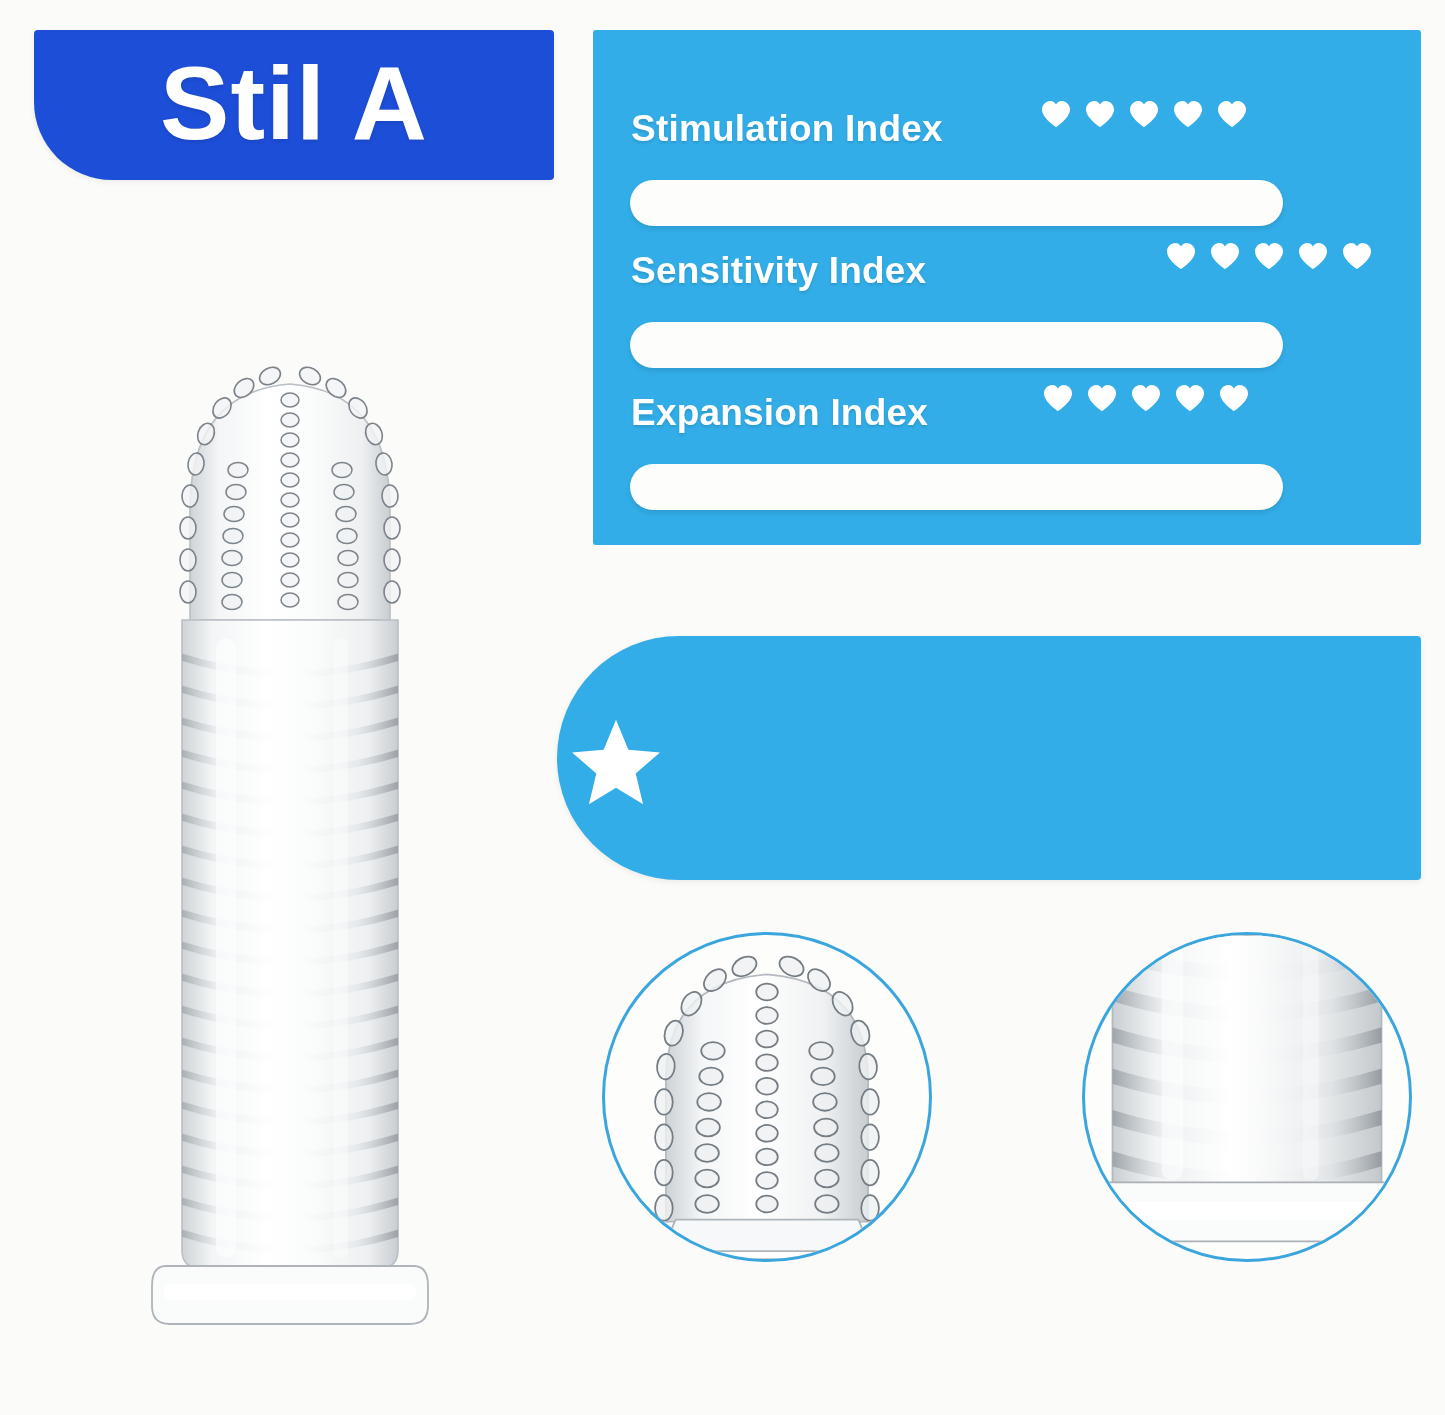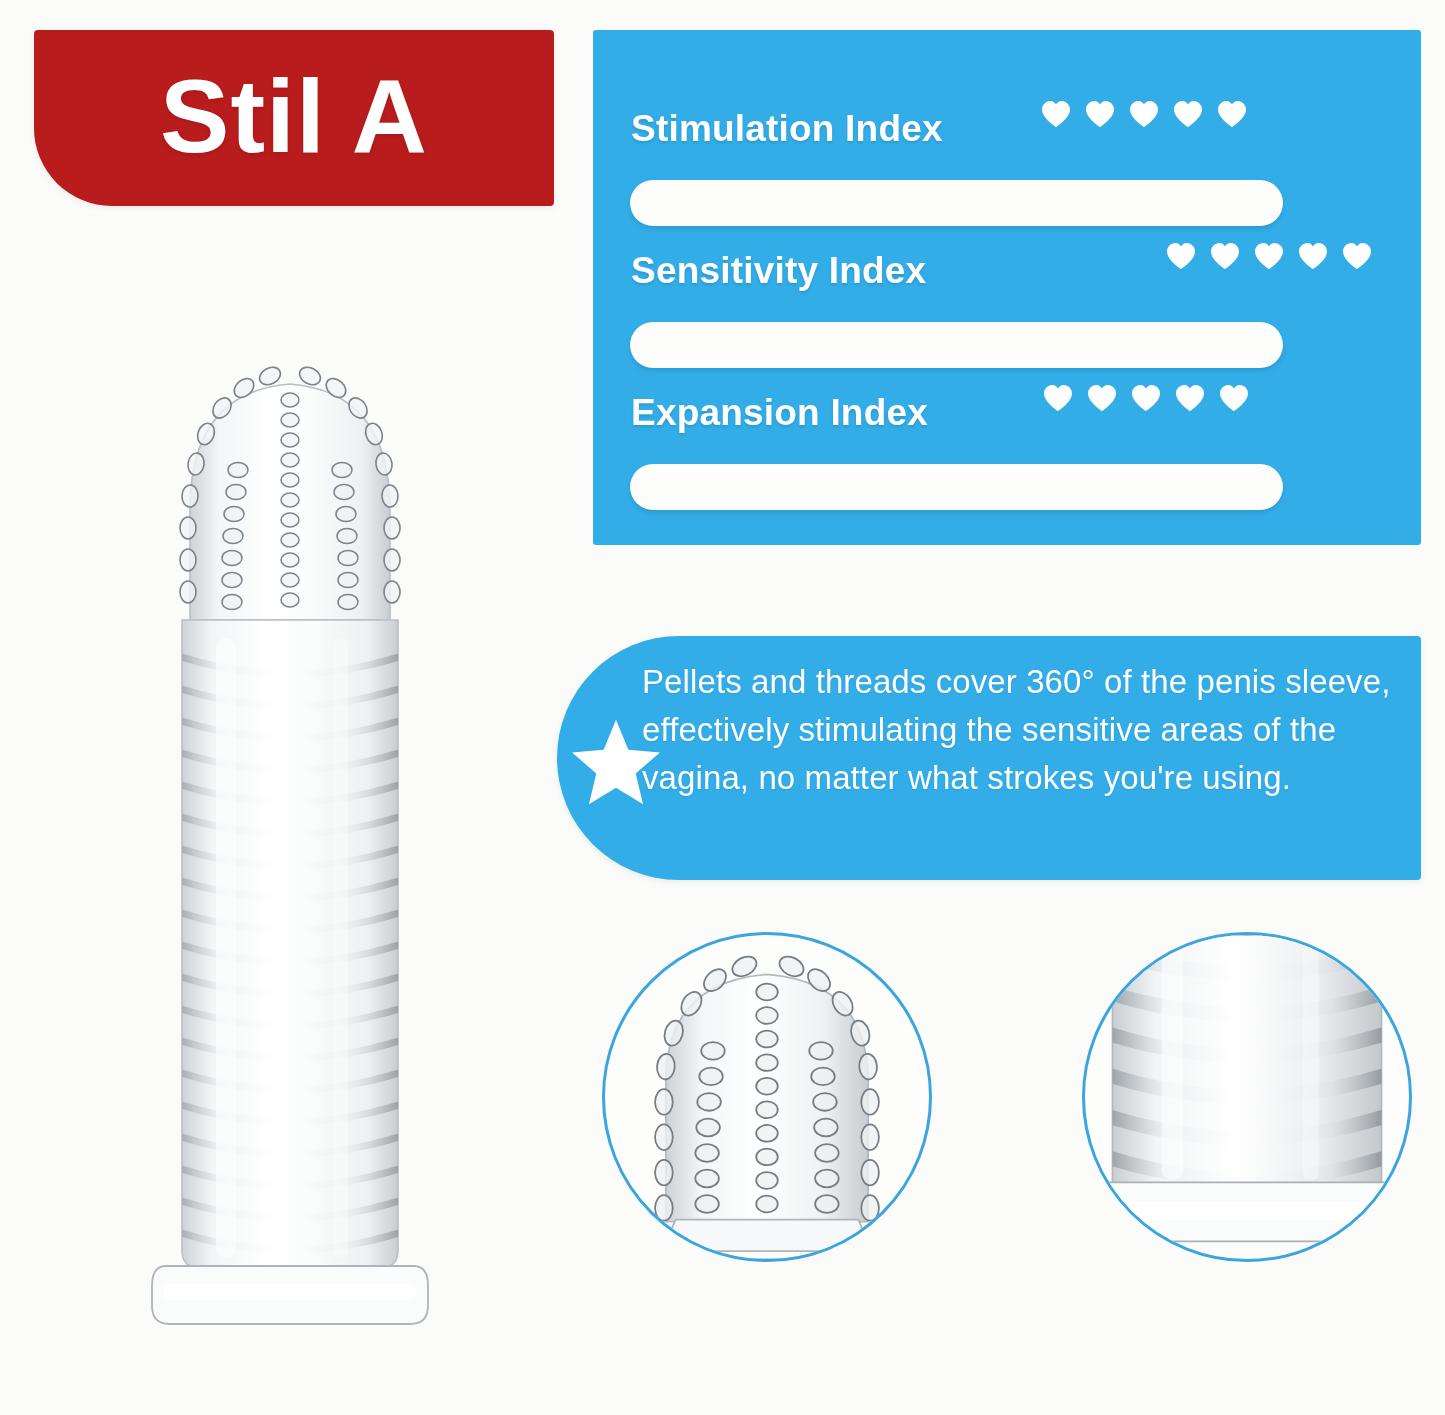--- a/index.html
+++ b/index.html
@@ -17,22 +17,22 @@
     background: #fbfbf9;
     overflow: hidden;
   }
 
   
   #title-badge {
     position: absolute;
     left: 34px;
     top: 30px;
     width: 520px;
-    height: 176px;
-    background: #b91c1c;
+    height: 150px;
+    background: #1d4ed8;
     border-radius: 4px 4px 4px 78px;
     box-shadow: 0 2px 6px rgba(0,0,0,0.07);
   }
   #title-text {
     position: absolute;
     left: 0; right: 0;
     top: 50%;
     transform: translateY(-52%);
     text-align: center;
     color: #ffffff;
@@ -279,21 +279,20 @@
     </div>
 
   </div>
 
   <div id="callout">
     <div id="callout-star">
       <svg viewBox="0 0 100 96">
           <path d="M50 2 L63.5 34.5 L98 37.5 L71.5 60.5 L79.5 94 L50 76 L20.5 94 L28.5 60.5 L2 37.5 L36.5 34.5 Z" fill="#ffffff"></path>
         </svg>
     </div>
-    <div id="callout-text">Pellets and threads cover 360° of the penis sleeve, effectively stimulating the sensitive areas of the vagina, no matter what strokes you're using.</div>
   </div>
 
   <div id="hero-product">
     <svg viewBox="0 0 340 1010" xmlns="http://www.w3.org/2000/svg">
       <defs>
         <linearGradient id="glassV" x1="0" y1="0" x2="1" y2="0">
           <stop offset="0%" stop-color="#cfd3d6"></stop>
           <stop offset="14%" stop-color="#f3f5f6"></stop>
           <stop offset="40%" stop-color="#ffffff"></stop>
           <stop offset="62%" stop-color="#fafbfb"></stop>

